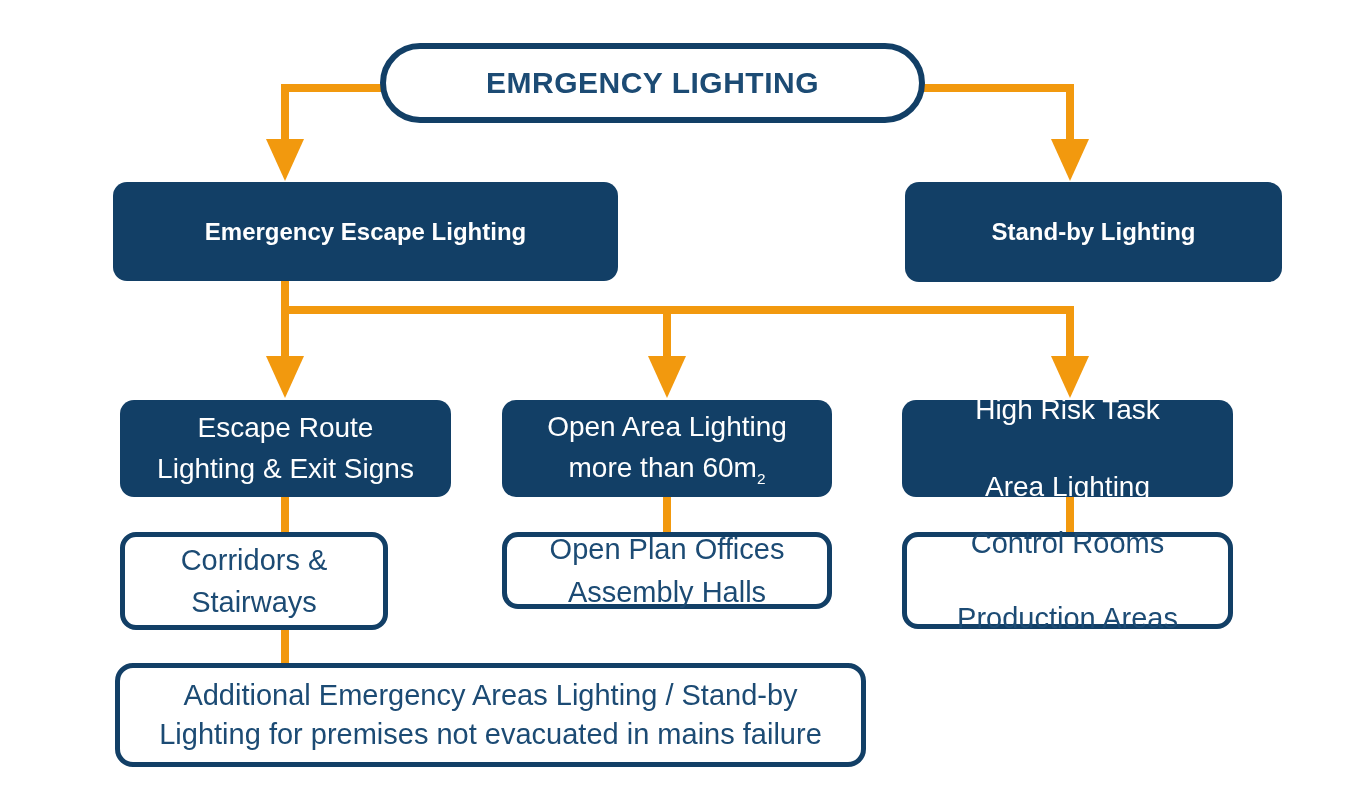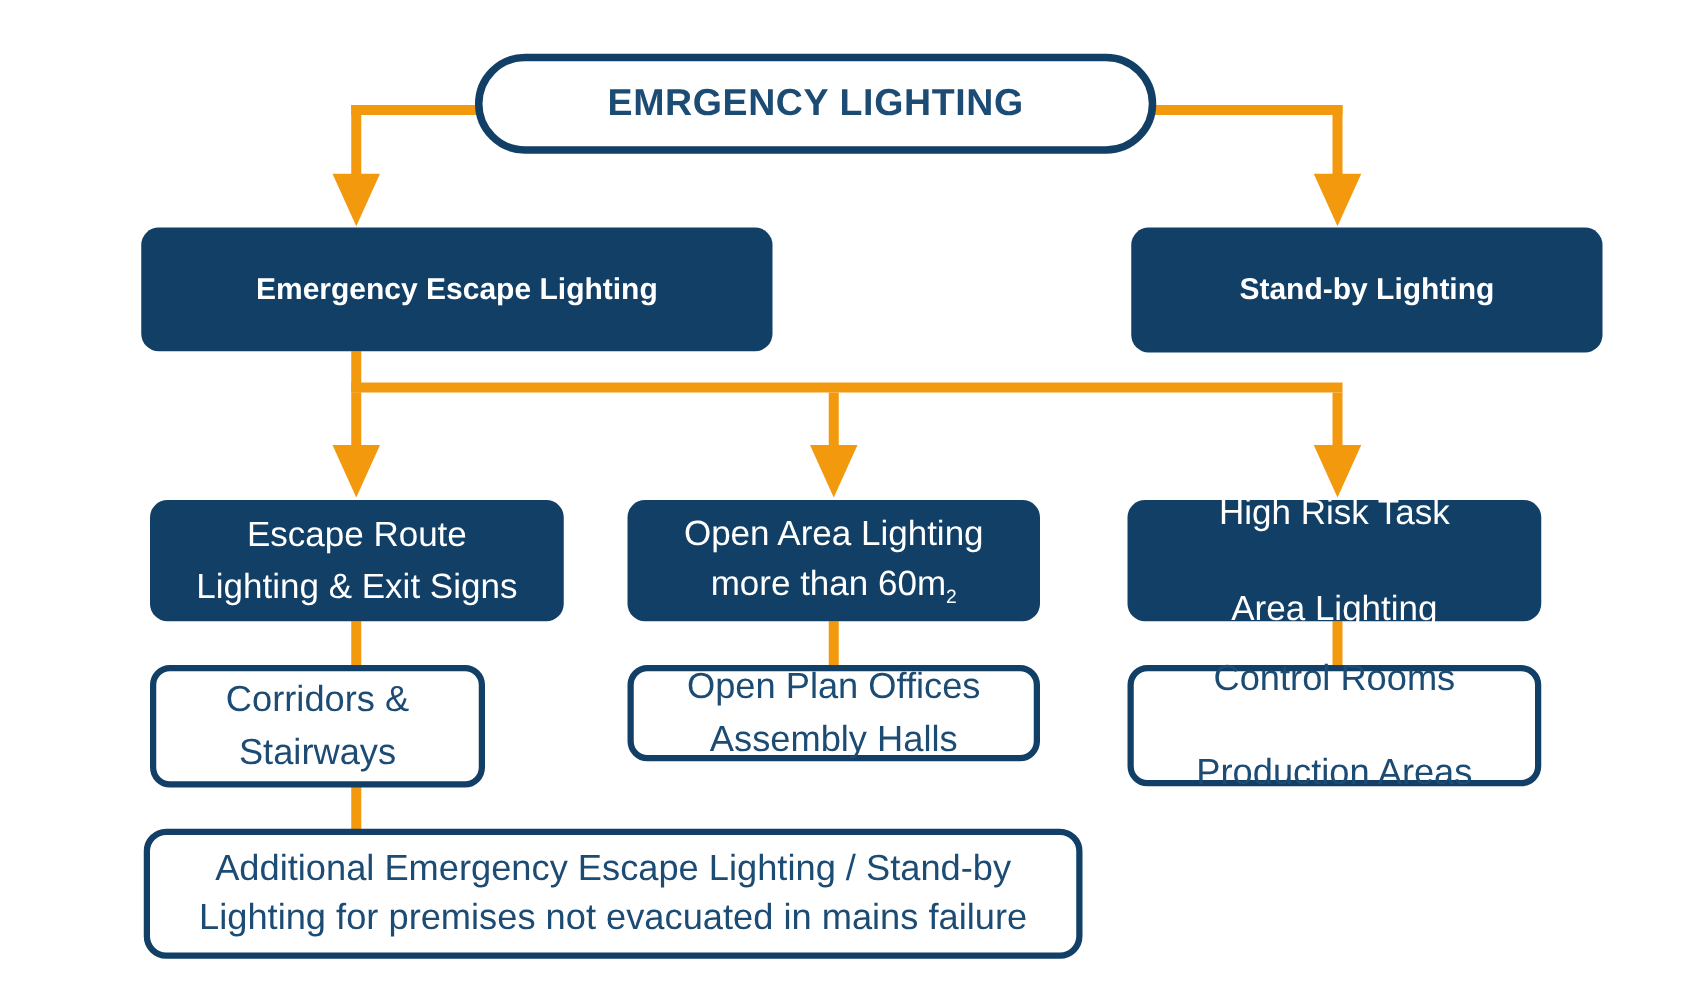--- a/index.html
+++ b/index.html
@@ -131,17 +131,17 @@
   <div class="abs node outlined" style="left:502px; top:532px; width:330px; height:77px;">
     <span>Open Plan Offices</span>
     <span>Assembly Halls</span>
   </div>
   <div class="abs node outlined" style="left:902px; top:532px; width:331px; height:97px;gap:32px;">
     <span>Control Rooms</span>
     <span>Production Areas</span>
   </div>
 
   <div class="abs node outlined wide" style="left:115px; top:663px; width:751px; height:104px;">
-    <span>Additional Emergency Escape Lighting / Stand-by</span>
+    <span>Additional Emergency Areas Lighting / Stand-by</span>
     <span>Lighting for premises not evacuated in mains failure</span>
   </div>
 
 </div>
 
 </body></html>

